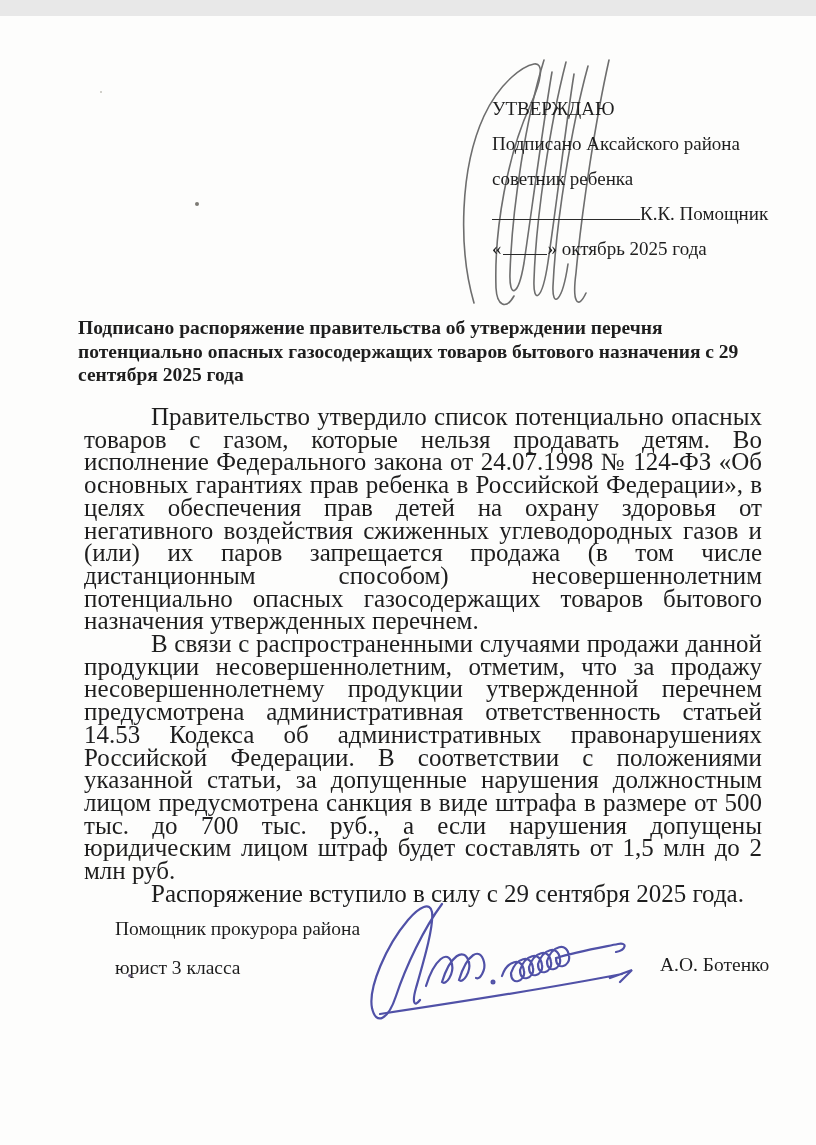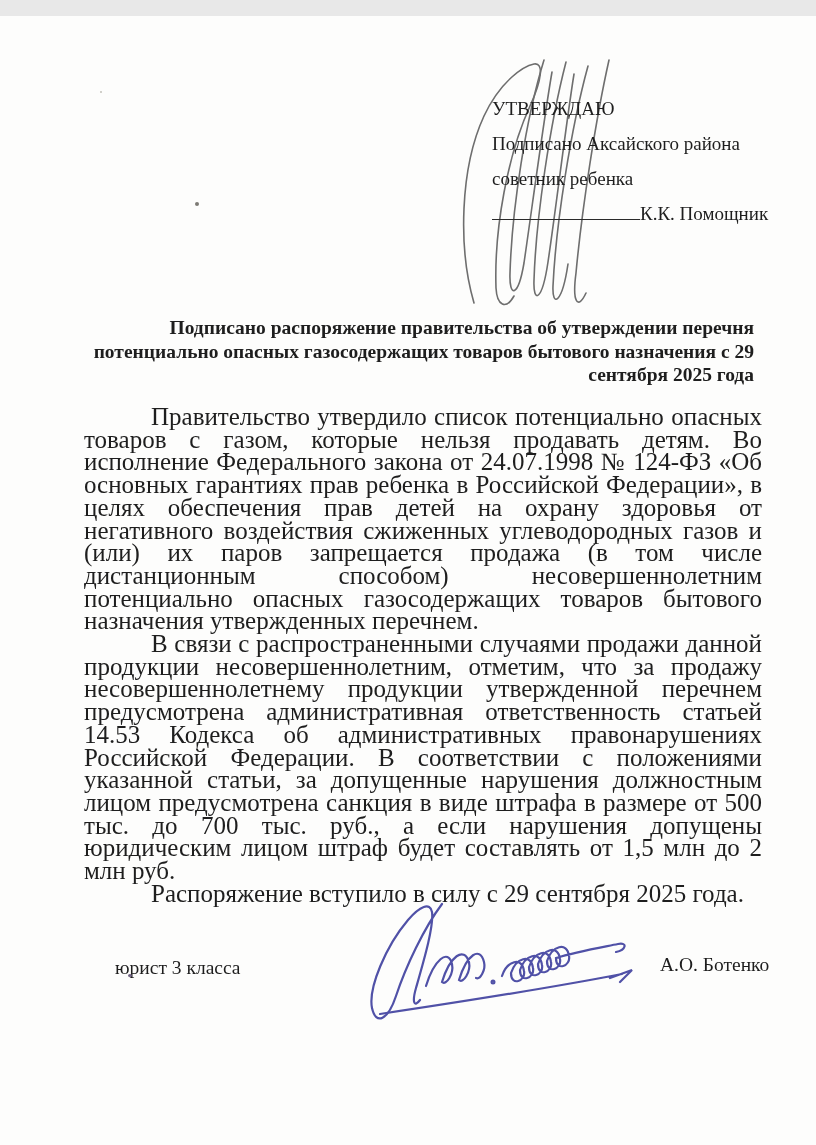--- a/index.html
+++ b/index.html
@@ -14,21 +14,21 @@
   }
   
   .approval{position:absolute;left:492px;top:82px;font-size:19px;}
   .appr-line{line-height:22px;margin-bottom:13px;white-space:nowrap;}
   .blank-long{display:inline-block;width:148px;height:3px;border-bottom:1.4px solid #2a2a2a;}
   .blank-date{display:inline-block;width:44px;height:3px;border-bottom:1.4px solid #2a2a2a;margin:0 1px;}
   .date-line{margin-top:8px;}
   
   .doc-title{
     position:absolute;left:78px;top:300px;width:676px;
-    margin:0;text-align:right;
+    margin:0;text-align:left;
     font-size:19.5px;font-weight:700;line-height:23.5px;
   }
   
   .body-text{
     position:absolute;left:84px;top:390px;width:678px;
     font-size:25px;line-height:22.7px;
   }
   .body-text p{margin:0;text-indent:67px;text-align:justify;}
   
   .footer-line{position:absolute;font-size:19.5px;white-space:nowrap;line-height:22px;}
@@ -61,30 +61,34 @@
     </g>
   </svg>
 
   <div class="approval">
     <div class="appr-line">УТВЕРЖДАЮ</div>
     <div class="appr-line">Подписано Аксайского района</div>
     <div class="appr-line">советник ребенка</div>
     <div class="appr-line">
       <span class="blank-long"></span><span>К.К. Помощник</span>
     </div>
+    <div class="appr-line date-line">
+      <span>«</span><span class="blank-date"></span><span>» октябрь 2025 года</span>
+    </div>
   </div>
 
   <h1 class="doc-title">Подписано распоряжение правительства об утверждении перечня потенциально опасных газосодержащих товаров бытового назначения с 29 сентября 2025 года</h1>
 
   <div class="body-text">
     <p>Правительство утвердило список потенциально опасных товаров с газом, которые нельзя продавать детям. Во исполнение Федерального закона от 24.07.1998 № 124-ФЗ «Об основных гарантиях прав ребенка в Российской Федерации», в целях обеспечения прав детей на охрану здоровья от негативного воздействия сжиженных углеводородных газов и (или) их паров запрещается продажа (в том числе дистанционным способом) несовершеннолетним потенциально опасных газосодержащих товаров бытового назначения утвержденных перечнем.</p>
     <p>В связи с распространенными случаями продажи данной продукции несовершеннолетним, отметим, что за продажу несовершеннолетнему продукции утвержденной перечнем предусмотрена административная ответственность статьей 14.53 Кодекса об административных правонарушениях Российской Федерации. В соответствии с положениями указанной статьи, за допущенные нарушения должностным лицом предусмотрена санкция в виде штрафа в размере от 500 тыс. до 700 тыс. руб., а если нарушения допущены юридическим лицом штраф будет составлять от 1,5 млн до 2 млн руб.</p>
     <p>Распоряжение вступило в силу с 29 сентября 2025 года.</p>
   </div>
 
+  <div class="footer-line pos1">Помощник прокурора района</div>
   <div class="footer-line pos2">юрист 3 класса</div>
   <div class="footer-line signer-name">А.О. Ботенко</div>
 
   <svg class="sig-svg bottom-sig" width="320" height="140" viewBox="0 0 320 140">
     <g fill="none" stroke-width="2.2" stroke-linecap="round" opacity="0.9" stroke="#3e3f9e">
       <path d="M 112 14 C 94 38 76 76 66 106 C 58 130 46 136 42 118 C 38 98 56 56 78 30 C 90 16 100 12 102 22 C 104 36 94 70 86 98 C 82 112 84 118 90 110"></path>
       <path d="M 96 96 C 104 70 118 58 122 74 C 124 84 116 96 112 92 C 120 66 134 56 139 72 C 141 82 133 94 129 90 C 137 64 150 56 154 72 C 156 80 150 90 146 88"></path>
       <circle cx="163" cy="92" r="1.4"></circle>
       <path d="M 172 86 c 5 -15 20 -20 22 -5 c 2 10 -13 16 -13 2 c 5 -15 20 -20 22 -5 c 2 10 -13 16 -13 2 c 5 -15 20 -20 22 -5 c 2 10 -13 16 -13 2 c 5 -15 20 -20 22 -5 c 2 10 -13 16 -13 2 c 5 -15 20 -20 22 -5 c 2 10 -13 16 -13 2 c 5 -15 20 -20 22 -5 c 2 10 -13 16 -13 2 C 245 62 268 58 288 54 C 298 52 296 60 286 62"></path>
       <path d="M 50 124 C 130 112 220 98 292 84 M 280 88 L 302 80 L 290 92"></path>

